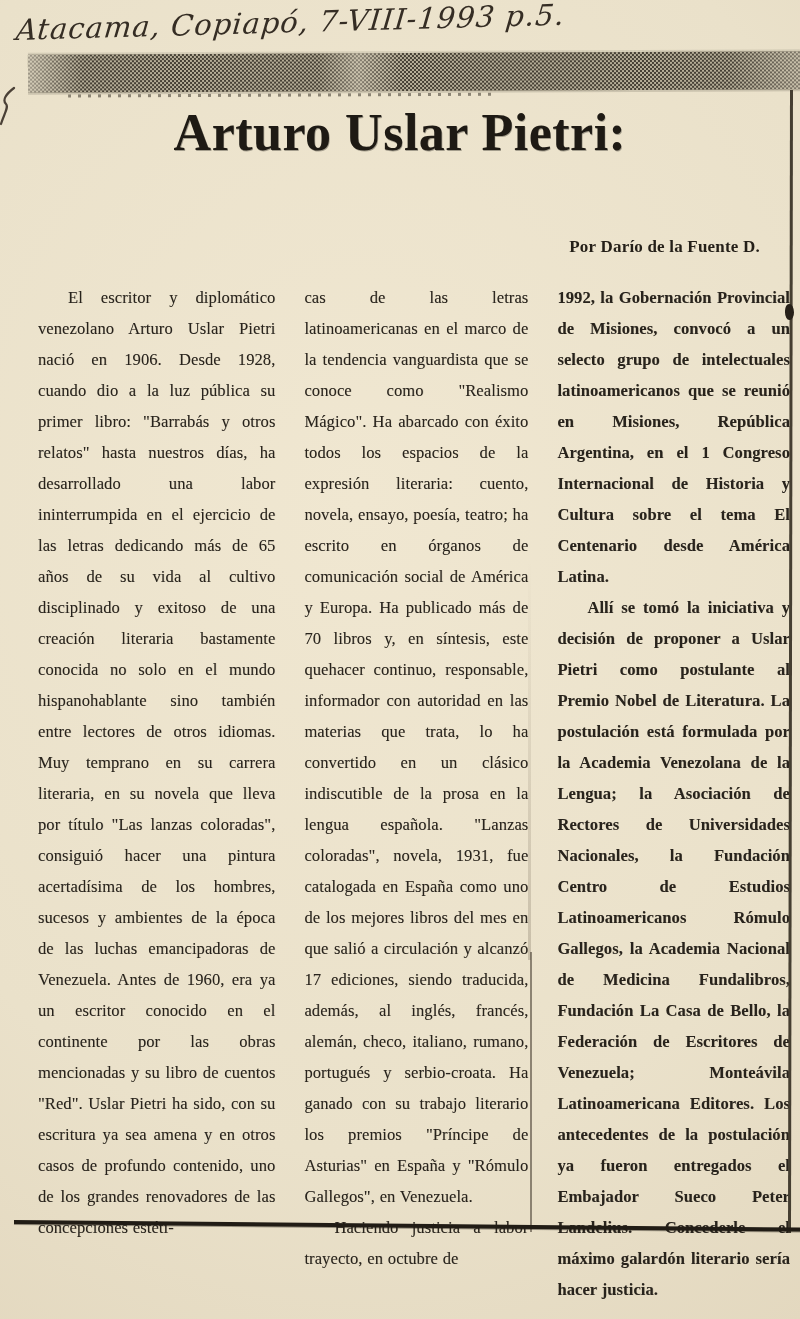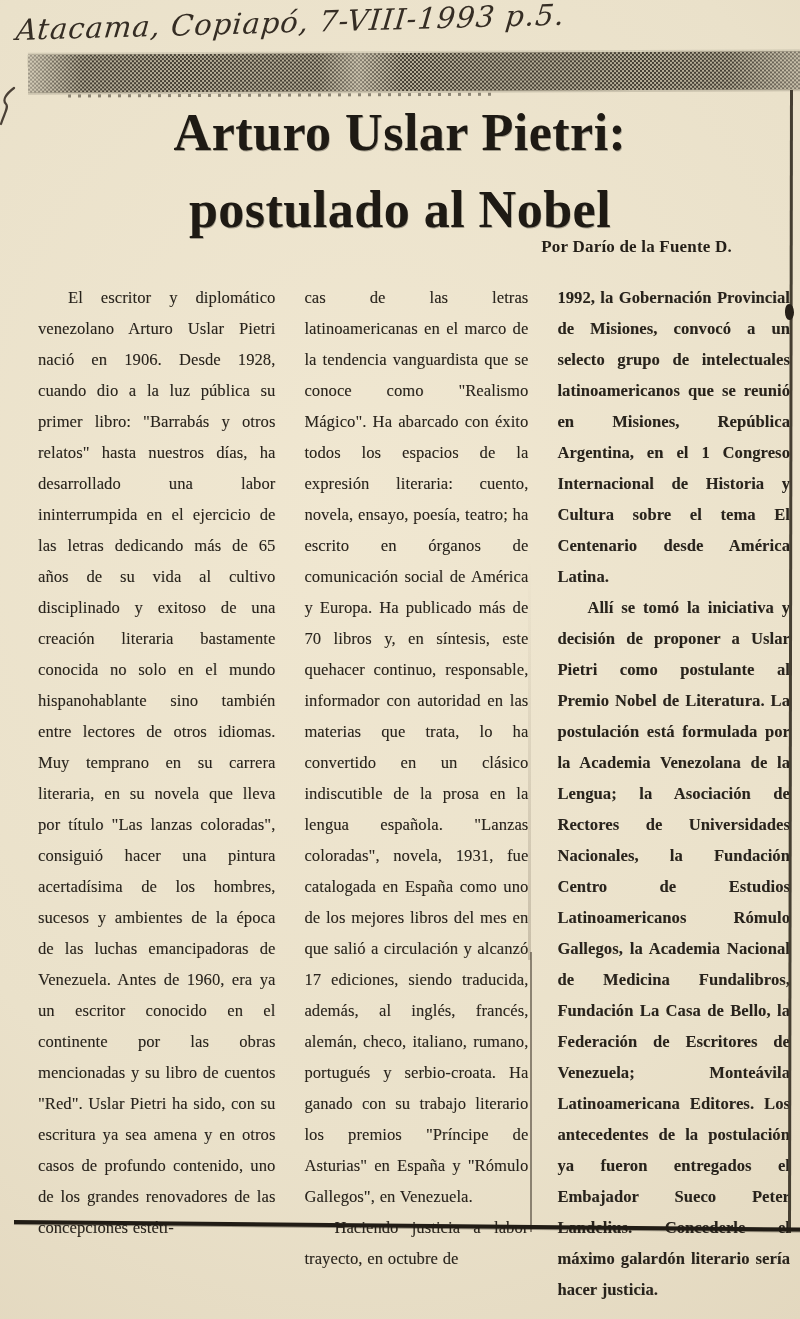--- a/index.html
+++ b/index.html
@@ -53,21 +53,21 @@
     text-align: center;
     font-weight: bold;
     font-size: 52px; line-height: 77px;
     color: #1e1a14;
     letter-spacing: 0.5px;
     text-shadow: 0.6px 0.6px 0 rgba(30,26,20,0.35);
   }
   .title .tl { display: block; font-family: Liberation Serif, serif; }
 
   .byline {
-    position: absolute; left: 380px; top: 237px; width: 352px;
+    position: absolute; left: 408px; top: 237px; width: 352px;
     text-align: right;
     font-weight: bold;
     font-size: 17px; color: #241f18;
     letter-spacing: 0.2px;
   }
 
   
   .columns {
     position: absolute; left: 38px; top: 282px; width: 752px;
     display: flex; gap: 29px;
@@ -126,21 +126,20 @@
   <div class="handwriting">Atacama, Copiapó, 7-VIII-1993 p.5.</div>
 
   <div class="halftone-band"></div>
 
   <svg class="pen-mark" viewBox="0 0 16 44">
     <path d="M14 4 C6 10, 2 16, 6 20 C9 23, 4 30, 1 40" stroke="#4a4036" stroke-width="2.2" fill="none" stroke-linecap="round"></path>
   </svg>
 
   <h1 class="title">
     <span class="tl">Arturo Uslar Pietri:</span>
-    <span class="tl">postulado al Nobel</span>
   </h1>
 
   <div class="byline">Por Darío de la Fuente D.</div>
 
   <div class="columns">
     <div class="col col1">
       <p class="indent">El escritor y diplomático venezolano Arturo Uslar Pietri nació en 1906. Desde 1928, cuando dio a la luz pública su primer libro: "Barrabás y otros relatos" hasta nuestros días, ha desarrollado una labor ininterrumpida en el ejercicio de las letras dedicando más de 65 años de su vida al cultivo disciplinado y exitoso de una creación literaria bastamente conocida no solo en el mundo hispanohablante sino también entre lectores de otros idiomas. Muy temprano en su carrera literaria, en su novela que lleva por título "Las lanzas coloradas", consiguió hacer una pintura acertadísima de los hombres, sucesos y ambientes de la época de las luchas emancipadoras de Venezuela. Antes de 1960, era ya un escritor conocido en el continente por las obras mencionadas y su libro de cuentos "Red". Uslar Pietri ha sido, con su escritura ya sea amena y en otros casos de profundo contenido, uno de los grandes renovadores de las concepciones estéti-</p>
     </div>
     <div class="col col2">
       <p class="noindent">cas de las letras latinoamericanas en el marco de la tendencia vanguardista que se conoce como "Realismo Mágico". Ha abarcado con éxito todos los espacios de la expresión literaria: cuento, novela, ensayo, poesía, teatro; ha escrito en órganos de comunicación social de América y Europa. Ha publicado más de 70 libros y, en síntesis, este quehacer continuo, responsable, informador con autoridad en las materias que trata, lo ha convertido en un clásico indiscutible de la prosa en la lengua española. "Lanzas coloradas", novela, 1931, fue catalogada en España como uno de los mejores libros del mes en que salió a circulación y alcanzó 17 ediciones, siendo traducida, además, al inglés, francés, alemán, checo, italiano, rumano, portugués y serbio-croata. Ha ganado con su trabajo literario los premios "Príncipe de Asturias" en España y "Rómulo Gallegos", en Venezuela.</p>

